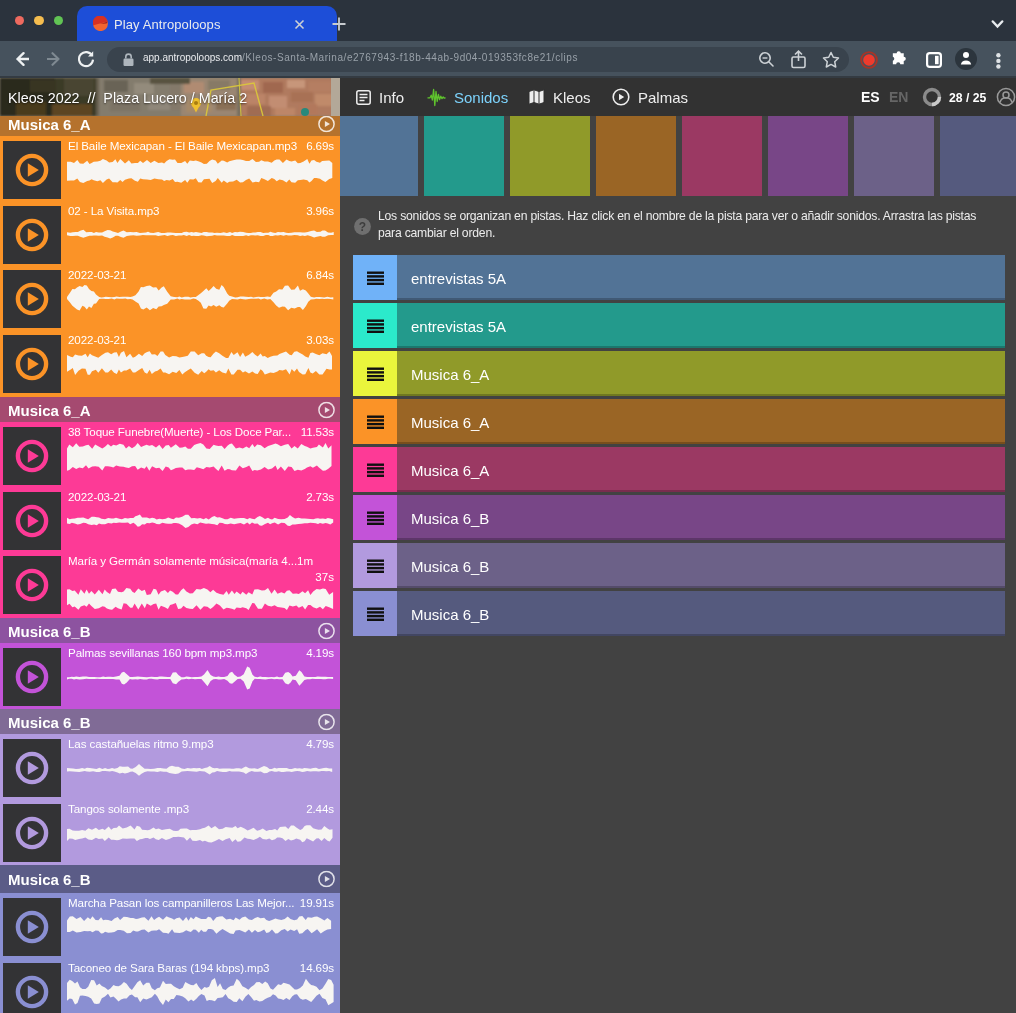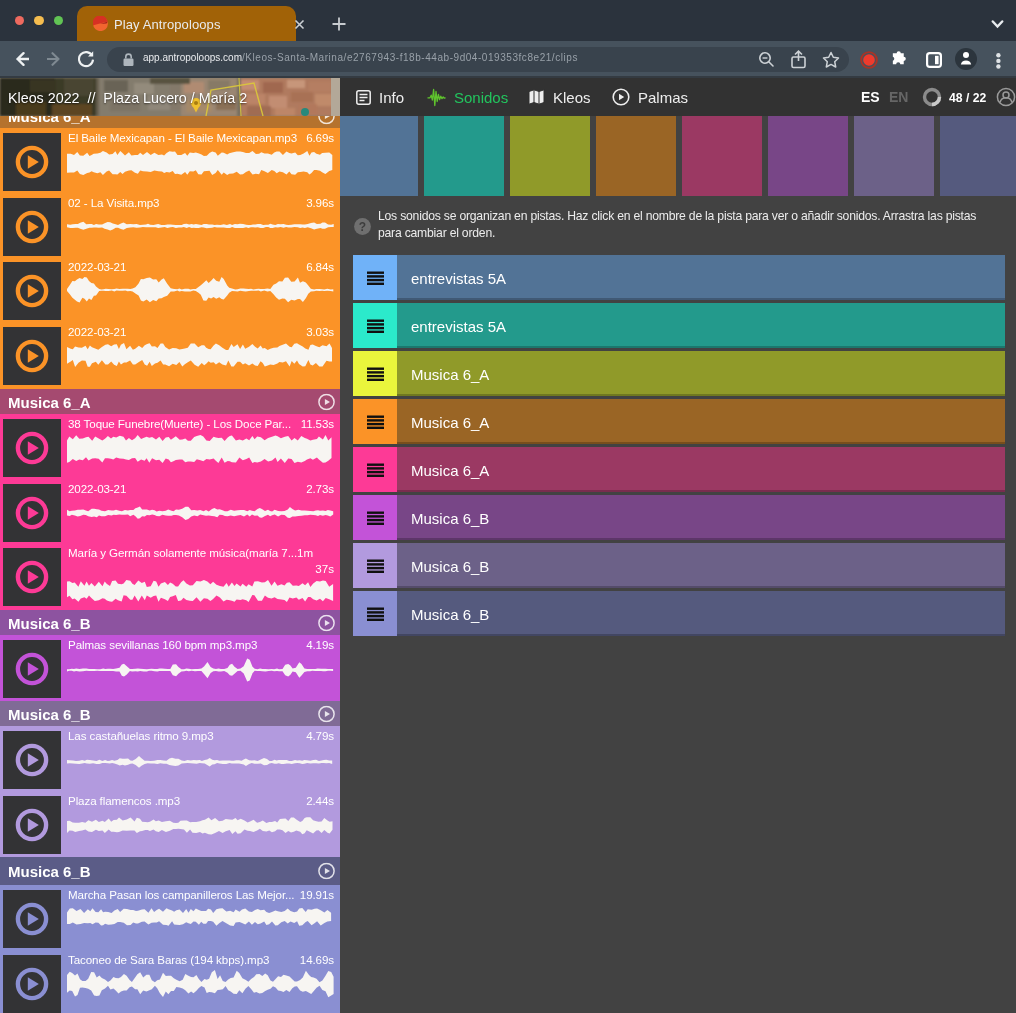--- a/index.html
+++ b/index.html
@@ -2,21 +2,21 @@
 <html><head><meta charset="utf-8">
 <style>
 * { margin:0; padding:0; box-sizing:border-box; }
 html,body { width:1016px; height:1013px; overflow:hidden; background:#424242;
   font-family:"Liberation Sans", sans-serif; }
 #stage { position:relative; width:1016px; height:1013px; }
 
 
 #tabstrip { position:absolute; left:0; top:0; width:1016px; height:41px; background:#2b333d; }
 .tl { position:absolute; top:15.7px; width:9.8px; height:9.8px; border-radius:50%; }
-#tab { position:absolute; left:77px; top:6px; width:219px; height:35px; background:#a16207;
+#tab { position:absolute; left:77px; top:6px; width:260px; height:35px; background:#1d4ed8;
   border-radius:10px 10px 0 0; }
 #tab .fav { position:absolute; left:16px; top:10px; width:15px; height:15px; }
 #tab .ttl { position:absolute; left:37px; top:11px; font-size:13px; color:#e9ebed; letter-spacing:0.1px; }
 #ntb { position:absolute; left:332px; top:17px; width:14px; height:14px; }
 #chev { position:absolute; left:991px; top:19.5px; width:13px; height:9px; }
 #toolbar { position:absolute; left:0; top:41px; width:1016px; height:37px; background:#46525d;
   border-bottom:2px solid #343b42; }
 #urlpill { position:absolute; left:107px; top:6px; width:742px; height:25px; background:#39434d;
   border-radius:12.5px; }
 #urltext { position:absolute; left:36px; top:4.5px; font-size:10px; color:#e9ebee; white-space:nowrap; }
@@ -29,21 +29,21 @@
 #maptitle { position:absolute; left:8px; top:11.5px; font-size:14.3px; color:#fff;
   text-shadow:0 1px 2px rgba(0,0,0,.6); white-space:nowrap; }
 .nav { position:absolute; top:0; height:38px; display:flex; align-items:center; gap:8px;
   color:#eee; font-size:15px; }
 .nav svg { display:block; }
 #es { position:absolute; left:861px; top:11px; font-size:14px; font-weight:bold; color:#fff; }
 #en { position:absolute; left:889px; top:11px; font-size:14px; font-weight:bold; color:#666; }
 #count { position:absolute; left:949px; top:12.5px; font-size:12.2px; font-weight:bold; color:#fff; }
 
 
-#leftcol { position:absolute; left:0; top:0; width:340px; height:730px; z-index:5; }
+#leftcol { position:absolute; left:0; top:8px; width:340px; height:730px; z-index:5; }
 .shead { position:absolute; left:0; width:340px; color:#fff; font-size:15px; font-weight:bold; }
 .shead span { position:absolute; left:8px; top:50%; transform:translateY(-50%); }
 .hplay { position:absolute; right:5.5px; top:50%; transform:translateY(-50%); }
 .sect { position:absolute; left:0; width:340px; }
 .clip { position:absolute; left:0; width:340px; height:58px; }
 .pbtn { position:absolute; left:3px; top:0; width:58px; height:58px; background:#333335; }
 .ctit { position:absolute; left:68px; top:-2px; width:266px; font-size:11.6px; color:#fff; letter-spacing:-0.1px;
   white-space:nowrap; }
 .ctit .dur { position:absolute; right:0; top:0; }
 .dur2 { position:absolute; left:68px; top:13.5px; width:266px; font-size:11.6px; color:#fff; text-align:right; }
@@ -228,21 +228,21 @@
             <svg width="267" height="60" viewBox="0 0 267 60" style="position:absolute;left:0;top:0;overflow:visible">
               <polygon points="0.0,25.7 2.7,27.3 4.8,26.8 7.9,26.6 10.7,25.8 13.2,25.8 16.3,25.5 18.8,26.6 21.2,27.2 24.7,24.7 27.1,24.7 29.8,25.3 32.0,25.6 34.5,26.8 38.0,27.2 41.2,25.9 44.6,26.4 46.6,26.5 49.0,25.8 52.3,26.8 54.9,27.2 57.9,26.1 61.0,26.5 63.1,26.1 66.4,26.0 68.4,24.3 70.8,23.5 72.9,22.6 75.1,25.4 77.7,25.4 79.9,25.6 82.7,26.4 85.1,25.7 87.6,26.2 89.6,27.4 92.4,26.8 95.4,27.2 98.7,26.7 101.2,25.6 104.5,26.7 106.6,27.3 109.0,25.6 111.9,25.8 115.2,24.8 118.5,22.7 121.3,22.8 124.3,26.2 127.2,26.0 130.5,26.5 133.2,25.9 136.6,27.3 139.0,25.9 141.7,27.4 145.0,24.9 147.4,23.9 150.3,25.4 152.6,25.3 155.5,26.3 157.9,27.2 160.5,27.2 163.7,25.8 167.1,26.7 170.6,26.3 173.5,26.1 177.0,26.1 180.3,27.2 182.7,25.9 185.0,26.8 187.6,27.3 190.5,24.9 192.8,24.1 194.9,25.0 198.0,26.9 201.0,25.7 203.1,26.9 205.1,27.4 207.7,25.8 211.1,27.0 214.2,27.3 217.6,27.1 220.8,25.6 222.9,22.9 225.4,24.9 228.1,26.4 231.4,25.7 234.6,26.4 237.7,26.5 240.6,26.8 243.3,27.1 246.3,27.2 248.8,26.4 251.0,26.2 253.0,26.8 255.9,26.6 258.6,27.1 260.8,25.9 263.3,26.4 266.2,27.2 266.2,30.6 263.3,32.4 260.8,31.6 258.6,30.9 255.9,31.8 253.0,31.0 251.0,31.9 248.8,31.3 246.3,30.9 243.3,30.7 240.6,31.2 237.7,31.3 234.6,31.7 231.4,31.9 228.1,32.4 225.4,32.5 222.9,34.1 220.8,33.8 217.6,31.0 214.2,30.8 211.1,32.4 207.7,30.4 205.1,31.2 203.1,32.3 201.0,30.8 198.0,31.9 194.9,33.7 192.8,33.5 190.5,31.4 187.6,31.7 185.0,30.4 182.7,32.4 180.3,30.5 177.0,32.4 173.5,30.9 170.6,31.5 167.1,32.3 163.7,31.6 160.5,32.3 157.9,32.1 155.5,31.1 152.6,30.8 150.3,33.3 147.4,32.3 145.0,32.0 141.7,31.4 139.0,31.8 136.6,31.2 133.2,30.5 130.5,32.3 127.2,31.5 124.3,32.5 121.3,34.9 118.5,36.1 115.2,33.3 111.9,31.5 109.0,30.9 106.6,31.0 104.5,31.8 101.2,31.7 98.7,31.6 95.4,30.8 92.4,32.2 89.6,31.9 87.6,31.0 85.1,30.6 82.7,31.3 79.9,31.0 77.7,32.4 75.1,32.2 72.9,34.2 70.8,34.8 68.4,32.2 66.4,30.8 63.1,32.3 61.0,30.6 57.9,30.8 54.9,30.7 52.3,30.6 49.0,31.1 46.6,30.8 44.6,31.4 41.2,31.0 38.0,32.3 34.5,32.3 32.0,31.5 29.8,33.2 27.1,32.5 24.7,33.1 21.2,32.3 18.8,31.0 16.3,30.8 13.2,31.9 10.7,32.5 7.9,31.5 4.8,30.8 2.7,32.0 0.0,31.4" fill="#f7f5f2"></polygon>
             </svg>
           </div>
         </div>
 <div class="clip" style="top:134px">
 <div class="pbtn"><svg width="58" height="58" viewBox="0 0 58 58">
               <circle cx="29" cy="29" r="14.1" fill="none" stroke="#fd3a96" stroke-width="4.4"></circle>
               <path d="M24.8 22.2 L35.8 29 L24.8 35.8 Z" fill="#fd3a96"></path>
             </svg></div>
-<div class="ctit"><span class="tt">María y Germán solamente música(maría 7...1m</span><span class="dur"></span></div>
+<div class="ctit"><span class="tt">María y Germán solamente música(maría 4...1m</span><span class="dur"></span></div>
           <div class="dur2">37s</div>
           <div class="cwave">
             <svg width="267" height="60" viewBox="0 0 267 60" style="position:absolute;left:0;top:0;overflow:visible">
               <polygon points="0.0,33.4 2.5,33.2 5.4,35.1 7.7,34.6 11.4,38.8 13.8,33.3 17.4,37.7 19.6,33.5 22.0,37.7 24.4,35.1 27.8,38.5 31.8,33.8 35.5,38.3 37.7,33.5 39.9,35.9 43.0,38.1 45.1,33.1 48.6,32.4 51.0,35.7 54.6,36.3 56.6,35.5 59.4,32.1 63.3,32.7 65.4,35.7 67.6,36.9 71.3,32.6 74.8,35.0 77.8,33.7 79.8,38.9 83.7,38.2 86.6,32.8 89.2,33.6 91.5,38.8 93.9,35.5 97.9,34.0 100.9,37.1 103.1,34.6 105.7,35.8 108.8,38.5 111.1,38.4 114.1,34.2 116.5,32.3 119.4,35.6 122.9,37.6 125.8,37.2 129.5,33.0 133.4,33.6 136.9,32.0 140.4,33.5 143.4,36.2 146.1,33.8 149.5,36.8 152.9,38.0 156.5,38.7 159.6,35.1 161.7,38.8 164.9,34.5 167.5,37.9 169.6,35.4 173.5,38.4 175.6,35.8 179.3,38.7 181.6,36.2 185.3,38.5 187.4,33.5 191.0,33.3 194.9,34.6 197.9,34.3 201.0,32.1 204.5,37.8 207.6,33.6 210.5,37.7 214.4,36.3 217.5,37.6 219.9,34.7 222.5,34.3 225.8,37.7 229.4,37.5 231.8,37.9 235.5,35.3 238.1,37.3 241.1,34.2 243.4,38.9 246.2,35.4 249.6,32.9 253.0,33.4 255.9,32.6 258.7,32.9 262.2,38.8 266.1,35.9 266.1,53.1 262.2,51.2 258.7,50.0 255.9,53.3 253.0,50.8 249.6,52.6 246.2,51.3 243.4,49.1 241.1,49.0 238.1,53.6 235.5,50.1 231.8,51.7 229.4,49.5 225.8,50.5 222.5,49.4 219.9,54.0 217.5,51.9 214.4,51.6 210.5,51.0 207.6,49.3 204.5,50.4 201.0,49.7 197.9,47.5 194.9,52.8 191.0,52.7 187.4,47.3 185.3,47.0 181.6,53.9 179.3,52.2 175.6,51.3 173.5,51.9 169.6,51.4 167.5,53.8 164.9,52.8 161.7,52.0 159.6,51.7 156.5,53.4 152.9,49.5 149.5,47.6 146.1,50.9 143.4,53.1 140.4,50.7 136.9,50.3 133.4,53.8 129.5,49.3 125.8,53.1 122.9,52.8 119.4,51.9 116.5,49.7 114.1,52.5 111.1,53.1 108.8,47.1 105.7,48.3 103.1,49.1 100.9,52.9 97.9,51.2 93.9,49.7 91.5,53.7 89.2,47.6 86.6,47.9 83.7,49.7 79.8,47.6 77.8,52.3 74.8,47.4 71.3,53.5 67.6,47.6 65.4,51.8 63.3,51.8 59.4,47.8 56.6,47.3 54.6,53.6 51.0,52.2 48.6,50.7 45.1,53.8 43.0,53.6 39.9,52.4 37.7,50.8 35.5,50.2 31.8,52.2 27.8,52.9 24.4,50.1 22.0,47.6 19.6,50.7 17.4,49.3 13.8,50.6 11.4,53.7 7.7,50.5 5.4,51.3 2.5,47.8 0.0,49.3" fill="#f7f5f2"></polygon>
             </svg>
           </div>
         </div>
 </div>
 <div class="shead" style="top:610px;height:25px;background:#8d53a0">
         <span>Musica 6_B</span>
@@ -283,21 +283,21 @@
             <svg width="267" height="60" viewBox="0 0 267 60" style="position:absolute;left:0;top:0;overflow:visible">
               <polygon points="0.0,28.9 2.6,29.3 6.0,29.6 9.0,29.9 12.3,29.7 15.1,29.1 17.7,29.8 20.0,28.8 22.7,28.9 26.1,29.6 29.5,29.9 32.4,28.8 35.4,30.1 38.1,29.0 40.8,30.0 42.8,29.7 45.1,29.1 47.4,29.8 50.5,29.0 52.7,27.3 55.6,27.7 57.9,27.7 61.1,27.4 63.4,29.6 65.5,29.8 68.7,28.0 72.0,24.9 74.5,27.2 77.6,29.8 80.6,29.8 83.7,30.0 87.1,29.8 90.5,29.0 93.3,28.9 96.6,29.6 99.5,29.7 102.4,27.6 105.0,26.7 108.5,27.7 111.4,27.8 114.7,29.6 117.5,30.1 120.5,29.1 123.7,29.5 126.8,29.1 129.6,29.3 132.8,29.1 134.8,30.0 137.7,28.9 140.2,28.4 142.7,26.9 145.3,28.8 147.5,29.3 150.1,28.9 152.5,29.8 155.8,29.6 159.2,29.5 162.6,29.5 164.7,29.8 166.7,29.7 169.2,29.2 172.0,29.3 174.6,29.7 176.7,28.4 178.9,27.4 182.1,29.2 184.7,29.4 187.5,29.2 190.7,30.0 193.8,28.6 197.0,27.1 200.0,28.1 202.5,30.0 204.8,29.9 207.6,28.8 209.6,29.6 211.7,29.1 214.4,29.1 216.5,29.0 219.8,29.1 222.2,30.1 224.7,29.9 228.0,29.1 230.2,29.6 232.7,29.3 235.2,29.7 237.3,29.0 240.1,29.2 243.4,29.7 246.2,28.9 249.0,28.8 251.9,29.9 254.6,29.4 256.9,28.9 259.3,28.8 262.2,29.6 265.2,29.5 265.2,33.1 262.2,31.9 259.3,32.2 256.9,32.1 254.6,31.9 251.9,32.6 249.0,32.2 246.2,32.2 243.4,32.4 240.1,31.9 237.3,32.7 235.2,33.0 232.7,32.3 230.2,32.0 228.0,32.3 224.7,33.1 222.2,32.4 219.8,32.4 216.5,33.0 214.4,33.0 211.7,32.2 209.6,32.8 207.6,32.8 204.8,32.0 202.5,32.4 200.0,34.1 197.0,34.2 193.8,32.5 190.7,32.8 187.5,32.7 184.7,32.1 182.1,32.9 178.9,34.9 176.7,33.5 174.6,32.9 172.0,32.6 169.2,32.6 166.7,32.5 164.7,32.5 162.6,32.1 159.2,33.1 155.8,33.0 152.5,32.6 150.1,32.1 147.5,33.3 145.3,33.5 142.7,35.5 140.2,34.1 137.7,32.4 134.8,32.3 132.8,32.1 129.6,32.7 126.8,32.5 123.7,32.2 120.5,32.1 117.5,32.3 114.7,32.4 111.4,34.4 108.5,34.9 105.0,34.6 102.4,34.0 99.5,32.8 96.6,32.7 93.3,32.2 90.5,32.9 87.1,32.5 83.7,32.5 80.6,32.3 77.6,32.9 74.5,34.8 72.0,36.8 68.7,34.0 65.5,32.4 63.4,32.7 61.1,33.7 57.9,34.4 55.6,33.8 52.7,34.4 50.5,33.5 47.4,32.4 45.1,32.0 42.8,32.6 40.8,32.3 38.1,32.0 35.4,31.9 32.4,33.1 29.5,32.9 26.1,32.2 22.7,32.7 20.0,32.6 17.7,31.9 15.1,32.5 12.3,33.1 9.0,32.8 6.0,32.4 2.6,32.2 0.0,32.5" fill="#f7f5f2"></polygon>
             </svg>
           </div>
         </div>
 <div class="clip" style="top:69.5px">
 <div class="pbtn"><svg width="58" height="58" viewBox="0 0 58 58">
               <circle cx="29" cy="29" r="14.1" fill="none" stroke="#b29ade" stroke-width="4.4"></circle>
               <path d="M24.8 22.2 L35.8 29 L24.8 35.8 Z" fill="#b29ade"></path>
             </svg></div>
-<div class="ctit"><span class="tt">Plaza flamencos .mp3</span><span class="dur">2.44s</span></div>
+<div class="ctit"><span class="tt">Tangos solamente .mp3</span><span class="dur">2.44s</span></div>
           <div class="cwave">
             <svg width="267" height="60" viewBox="0 0 267 60" style="position:absolute;left:0;top:0;overflow:visible">
               <polygon points="0.0,24.9 2.5,24.7 5.6,26.6 8.2,26.8 12.0,26.7 15.1,26.0 18.4,26.7 21.4,24.3 25.0,25.7 28.9,23.8 31.8,26.0 35.5,24.7 37.8,26.0 41.7,22.5 44.2,25.7 46.6,24.0 49.9,23.7 52.0,21.6 55.7,24.5 59.7,23.6 63.6,21.4 67.5,25.4 69.8,21.7 73.0,22.7 75.1,25.8 78.3,25.9 80.7,26.3 82.9,25.8 86.6,23.6 88.8,25.2 91.7,24.6 94.9,26.0 98.9,25.3 102.8,24.7 106.3,26.7 109.0,26.9 111.3,26.8 113.5,24.7 117.0,24.4 119.9,24.5 123.1,26.2 125.5,26.0 129.2,26.0 133.0,25.3 135.5,24.2 137.9,23.8 141.6,21.4 144.4,24.3 148.1,22.0 152.0,25.3 155.6,24.7 158.7,23.0 162.6,23.4 165.3,23.7 168.5,21.9 170.6,24.3 173.7,22.8 177.5,24.6 180.6,26.4 183.1,25.6 186.5,23.7 190.1,26.8 192.9,26.1 195.8,24.6 199.4,27.0 202.3,26.0 204.9,26.1 208.1,25.1 210.2,26.4 212.9,23.0 215.5,22.7 218.5,22.4 221.3,24.9 224.0,21.6 226.8,21.6 229.3,23.6 233.2,26.0 235.3,24.9 237.6,22.1 239.7,21.2 243.3,21.3 246.1,24.2 249.3,25.3 251.6,25.8 254.6,25.6 257.3,22.0 260.5,24.4 262.6,25.7 265.5,25.2 265.5,33.7 262.6,37.5 260.5,36.8 257.3,34.0 254.6,36.9 251.6,34.3 249.3,34.5 246.1,37.4 243.3,36.0 239.7,34.2 237.6,37.3 235.3,38.3 233.2,35.8 229.3,34.5 226.8,35.7 224.0,36.5 221.3,35.0 218.5,37.0 215.5,34.3 212.9,33.5 210.2,33.4 208.1,35.2 204.9,36.3 202.3,34.6 199.4,35.5 195.8,35.1 192.9,32.8 190.1,34.6 186.5,35.9 183.1,34.9 180.6,34.7 177.5,33.4 173.7,37.2 170.6,37.8 168.5,35.2 165.3,37.9 162.6,33.9 158.7,35.2 155.6,37.1 152.0,34.9 148.1,37.0 144.4,38.5 141.6,38.3 137.9,36.8 135.5,37.4 133.0,36.0 129.2,37.0 125.5,36.8 123.1,33.5 119.9,36.8 117.0,33.6 113.5,32.9 111.3,32.7 109.0,33.1 106.3,33.1 102.8,34.7 98.9,36.1 94.9,34.1 91.7,36.1 88.8,35.3 86.6,33.5 82.9,35.1 80.7,34.0 78.3,34.0 75.1,35.0 73.0,35.3 69.8,36.9 67.5,34.6 63.6,34.6 59.7,34.8 55.7,34.4 52.0,35.9 49.9,36.2 46.6,35.8 44.2,35.8 41.7,33.6 37.8,36.9 35.5,34.6 31.8,34.9 28.9,33.7 25.0,35.9 21.4,35.5 18.4,33.5 15.1,34.6 12.0,35.0 8.2,36.1 5.6,34.8 2.5,34.4 0.0,36.9" fill="#f7f5f2"></polygon>
             </svg>
           </div>
         </div>
 </div>
 <div class="shead" style="top:857px;height:28px;background:#5b5c87">
         <span>Musica 6_B</span>
         <svg class="hplay" width="17" height="17" viewBox="0 0 17 17">
@@ -503,21 +503,21 @@
           <circle cx="305" cy="34" r="4" fill="#27897c"></circle>
 </svg></div>
   <div id="maptitle">Kleos 2022&nbsp; //&nbsp; Plaza Lucero / María 2</div>
   <div class="nav" style="left:356px">
     <svg width="15" height="15" viewBox="0 0 15 15">
           <rect x="0.8" y="0.8" width="13.4" height="13.4" rx="2" fill="none" stroke="#eee" stroke-width="1.5"></rect>
           <path d="M3.5 4.5 H11.5 M3.5 7.5 H11.5 M3.5 10.5 H8.5" stroke="#eee" stroke-width="1.3"></path>
         </svg>
     <span>Info</span>
   </div>
-  <div class="nav" style="left:427px;color:#22c55e">
+  <div class="nav" style="left:427px;color:#7dd3fc">
     <svg width="19" height="19" viewBox="0 0 19 19">
           <path d="M0.5 9.8 L3 9.8 L4.2 7.2 L5.4 12 L6.6 1.5 L7.8 17.5 L9 3.5 L10.2 13.5 L11.4 6.5 L12.6 11.5 L13.8 8.2 L15 10.6 L16.2 9 L17.4 10.2 L18.5 9.6" fill="none" stroke="#5fc42d" stroke-width="1.3" stroke-linejoin="round"></path>
         </svg>
     <span>Sonidos</span>
   </div>
   <div class="nav" style="left:528px">
     <svg width="17" height="16" viewBox="0 0 17 16">
           <path d="M1 2.5 L6 0.8 L11 2.5 L16 0.8 V13.5 L11 15.2 L6 13.5 L1 15.2 Z M6 0.8 V13.5 M11 2.5 V15.2" fill="#eee" stroke="#2f2f2f" stroke-width="1"></path>
         </svg>
     <span>Kleos</span>
@@ -528,20 +528,20 @@
           <path d="M7 5.8 L12.2 9 L7 12.2 Z" fill="#eee"></path>
         </svg>
     <span>Palmas</span>
   </div>
   <div id="es">ES</div>
       <div id="en">EN</div>
   <svg style="position:absolute;left:922px;top:9px" width="20" height="20" viewBox="0 0 20 20">
     <circle cx="10" cy="10" r="7.5" fill="none" stroke="#8b8b8b" stroke-width="3.4"></circle>
     <path d="M10 17.5 A7.5 7.5 0 0 0 17.5 10" fill="none" stroke="#c9c9c9" stroke-width="3.4"></path>
   </svg>
-  <div id="count">48 / 22</div>
+  <div id="count">28 / 25</div>
   <svg style="position:absolute;left:996px;top:9px" width="20" height="20" viewBox="0 0 20 20">
     <circle cx="10" cy="10" r="8.6" fill="none" stroke="#9a9a9a" stroke-width="1.5"></circle>
     <circle cx="10" cy="8" r="3" fill="none" stroke="#9a9a9a" stroke-width="1.5"></circle>
     <path d="M4 15.5 a6.2 6.2 0 0 1 12 0" fill="none" stroke="#9a9a9a" stroke-width="1.5"></path>
   </svg>
 </div>
 
 </div>
 </body></html>

